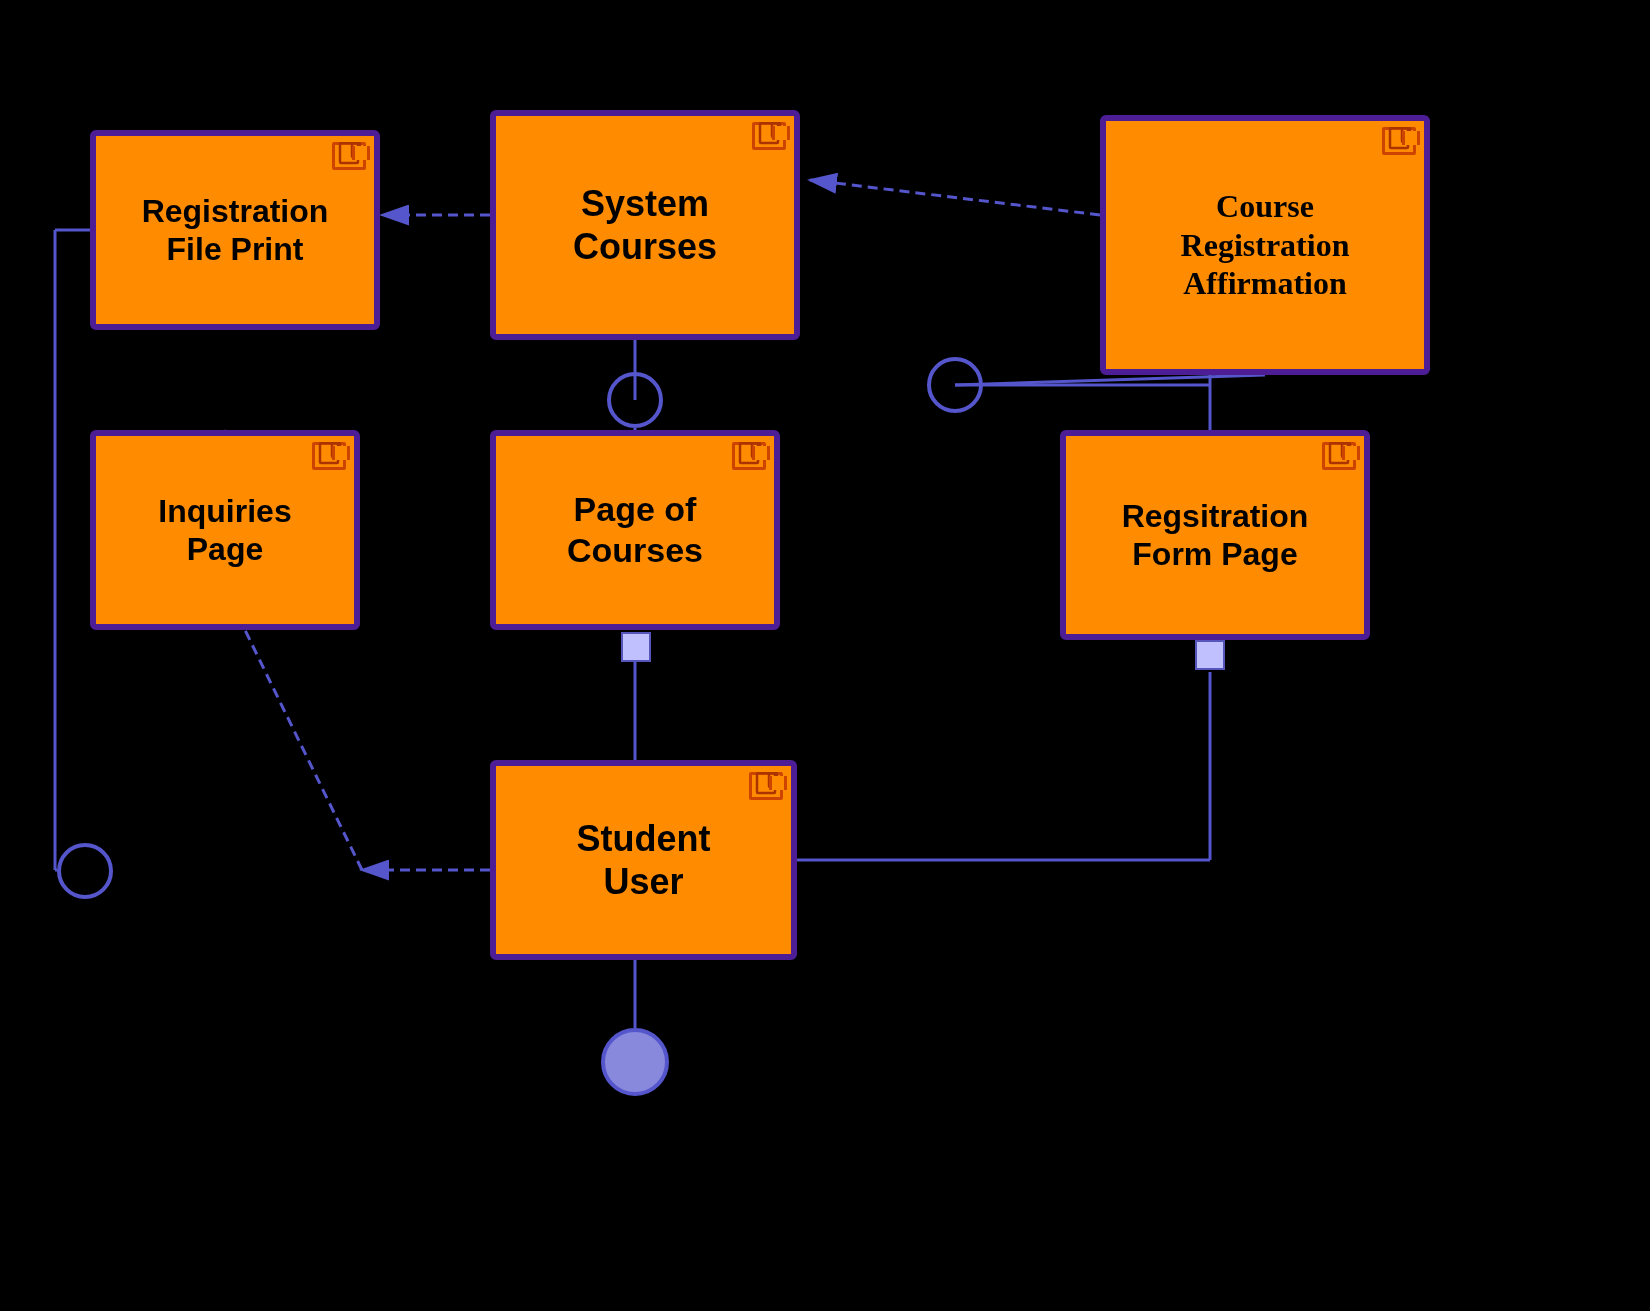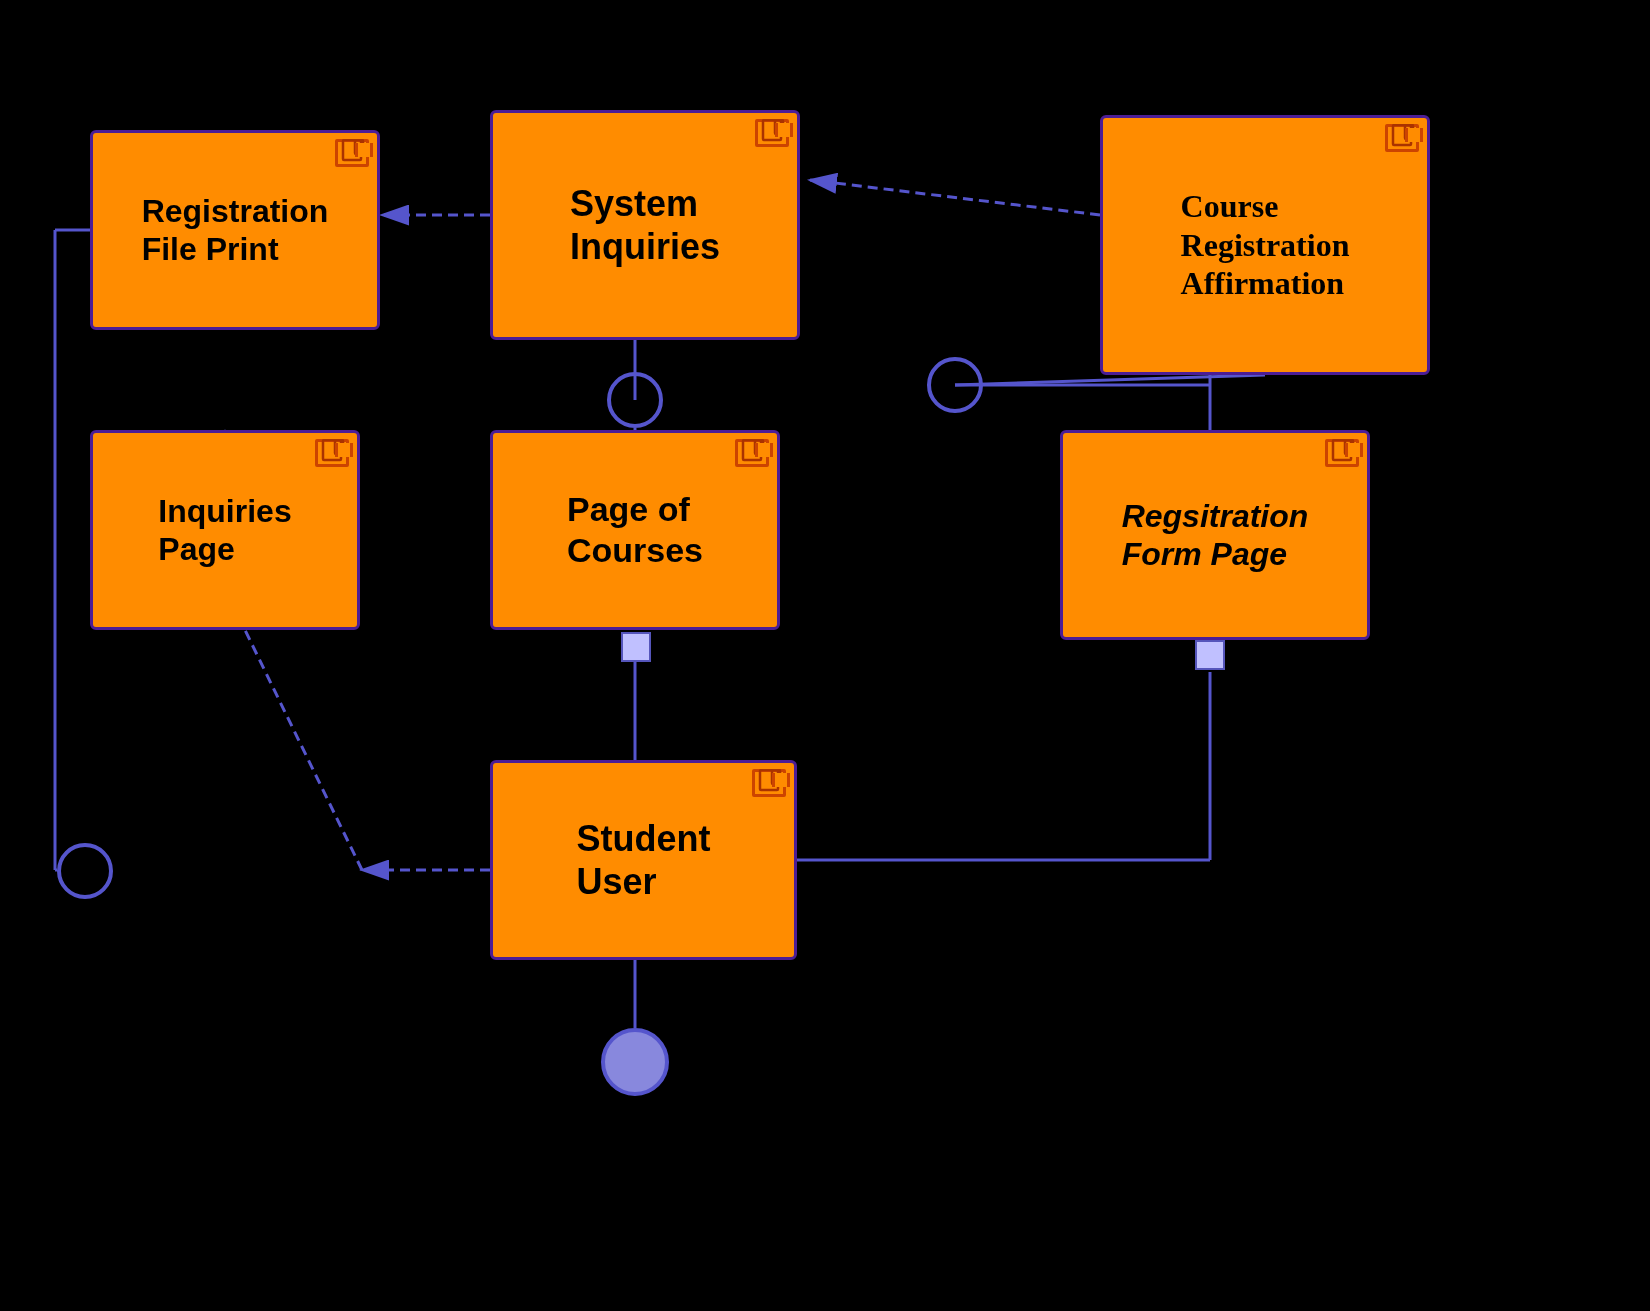--- a/index.html
+++ b/index.html
@@ -15,25 +15,26 @@
     .diagram-container {
       position: relative;
       width: 1650px;
       height: 1311px;
     }
 
     
     .uml-box {
       position: absolute;
       background: #FF8C00;
-      border: 3px solid #4c1d95;
+      border: 6px solid #4c1d95;
       border-radius: 6px;
       display: flex;
       align-items: center;
       justify-content: center;
+      text-align: center;
       font-size: 32px;
       font-weight: bold;
       color: #000;
       line-height: 1.2;
     }
 
     .uml-box::before {
       content: '';
       position: absolute;
       top: 6px;
@@ -222,21 +223,21 @@
 
   <div class="uml-box" id="box-system-database" style="left:490px; top:110px; width:310px; height:230px; font-size:36px;">
     <span class="box-icon">
       <svg viewBox="0 0 28 24" fill="none">
         <rect x="2" y="1" width="18" height="20" rx="1" stroke="#AA3300" stroke-width="2.5" fill="none"></rect>
         <rect x="14" y="1" width="8" height="14" rx="1" stroke="#AA3300" stroke-width="2.5" fill="none"></rect>
         <line x1="14" y1="8" x2="20" y2="8" stroke="#AA3300" stroke-width="2"></line>
       </svg>
     </span>
     <span style="white-space:pre-line;">System
-Inquiries</span>
+Courses</span>
   </div>
 
   <div class="uml-box" id="box-course-registration-affirmation" style="left:1100px; top:115px; width:330px; height:260px; font-size:32px;">
     <span class="box-icon">
       <svg viewBox="0 0 28 24" fill="none">
         <rect x="2" y="1" width="18" height="20" rx="1" stroke="#AA3300" stroke-width="2.5" fill="none"></rect>
         <rect x="14" y="1" width="8" height="14" rx="1" stroke="#AA3300" stroke-width="2.5" fill="none"></rect>
         <line x1="14" y1="8" x2="20" y2="8" stroke="#AA3300" stroke-width="2"></line>
       </svg>
     </span>
@@ -262,21 +263,21 @@
       <svg viewBox="0 0 28 24" fill="none">
         <rect x="2" y="1" width="18" height="20" rx="1" stroke="#AA3300" stroke-width="2.5" fill="none"></rect>
         <rect x="14" y="1" width="8" height="14" rx="1" stroke="#AA3300" stroke-width="2.5" fill="none"></rect>
         <line x1="14" y1="8" x2="20" y2="8" stroke="#AA3300" stroke-width="2"></line>
       </svg>
     </span>
     <span style="white-space:pre-line;">Page of
 Courses</span>
   </div>
 
-  <div class="uml-box" id="box-registration-form-page" style="left:1060px; top:430px; width:310px; height:210px; font-size:32px;font-style:italic;">
+  <div class="uml-box" id="box-registration-form-page" style="left:1060px; top:430px; width:310px; height:210px; font-size:32px;">
     <span class="box-icon">
       <svg viewBox="0 0 28 24" fill="none">
         <rect x="2" y="1" width="18" height="20" rx="1" stroke="#AA3300" stroke-width="2.5" fill="none"></rect>
         <rect x="14" y="1" width="8" height="14" rx="1" stroke="#AA3300" stroke-width="2.5" fill="none"></rect>
         <line x1="14" y1="8" x2="20" y2="8" stroke="#AA3300" stroke-width="2"></line>
       </svg>
     </span>
     <span style="white-space:pre-line;">Regsitration
 Form Page</span>
   </div>

